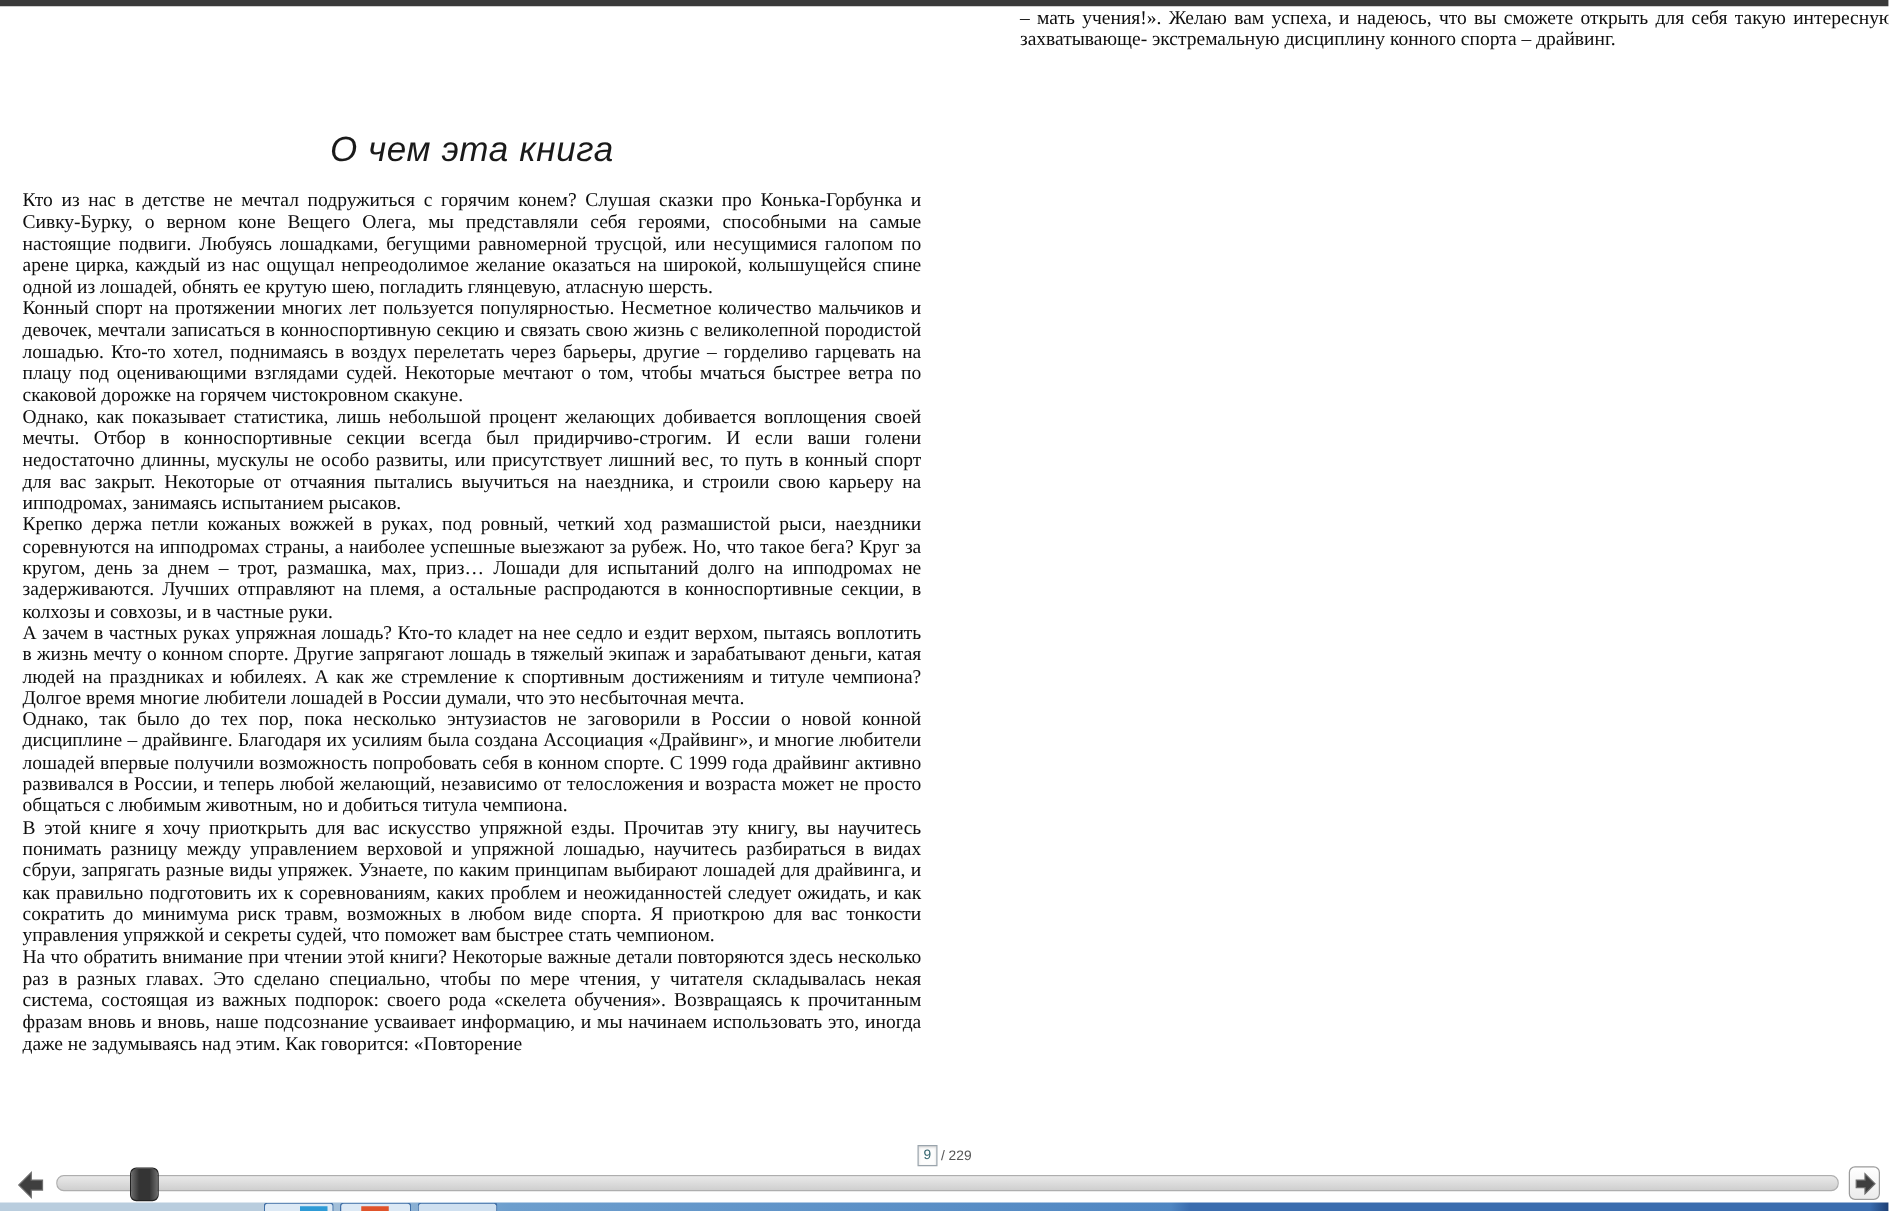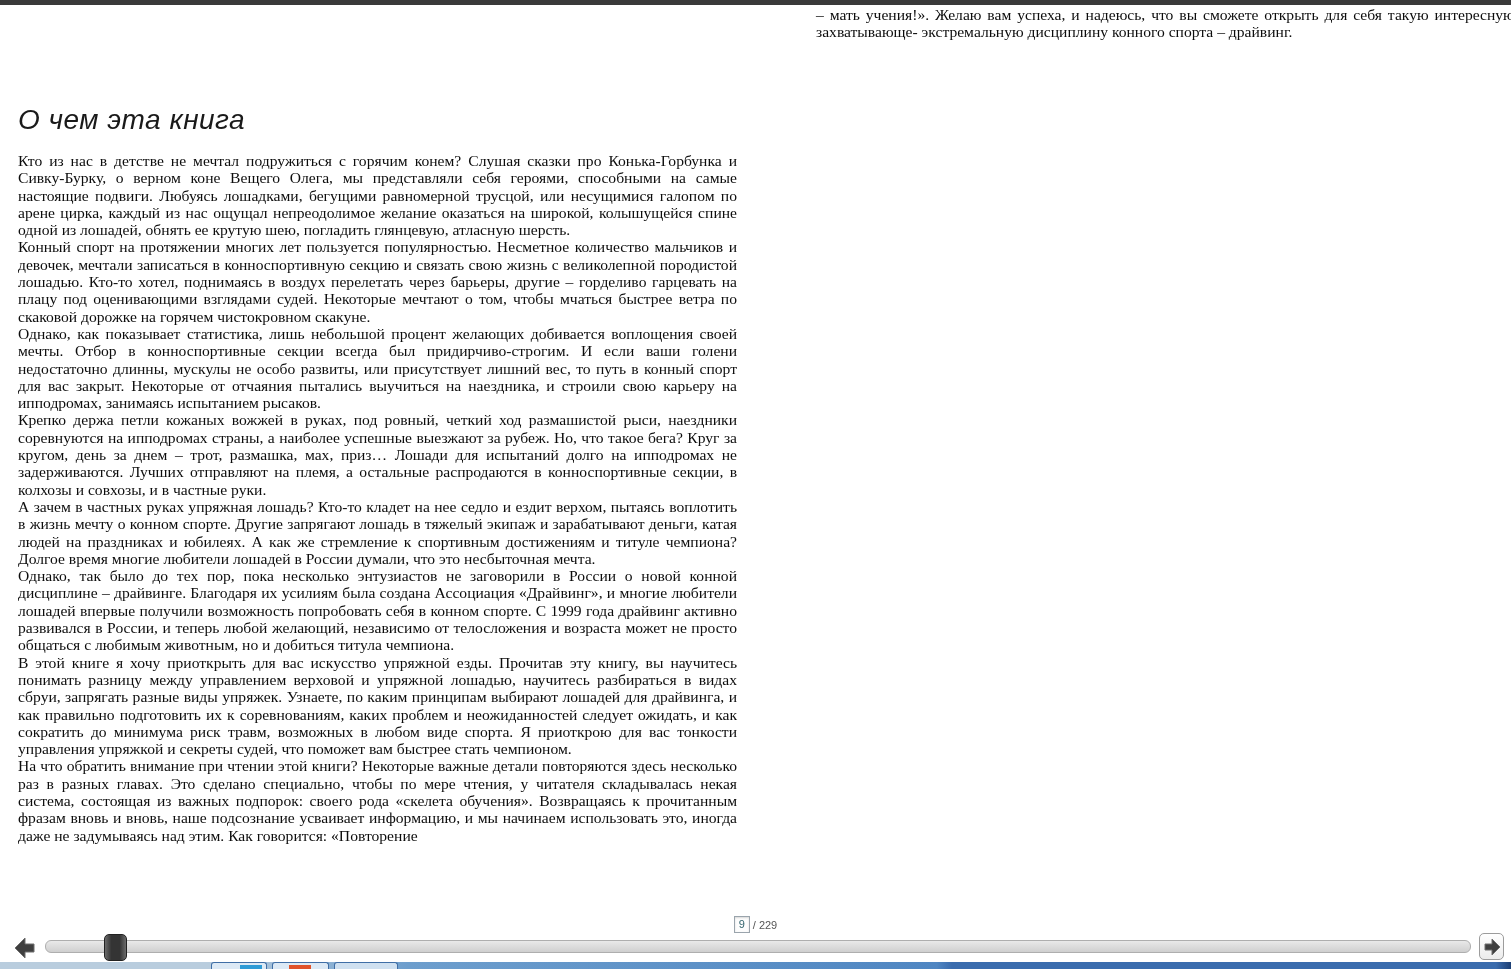--- a/index.html
+++ b/index.html
@@ -14,21 +14,21 @@
   }
   
   .left-page {
     position:absolute; left:18px; top:104px; width:719px;
     color:#111;
   }
   .chapter-title {
     font-family:"Liberation Sans", sans-serif;
     font-style:italic; font-weight:normal;
     font-size:28px; color:#1a1a1a;
-    text-align:left; margin:0 0 16px 0; letter-spacing:0.5px;
+    text-align:center; margin:0 0 16px 0; letter-spacing:0.5px;
   }
   .left-page p, .right-page p {
     margin:0; font-size:15.6px; line-height:17.3px;
     text-align:justify; color:#0d0d0d;
   }
   
   .right-page {
     position:absolute; left:816px; top:6px; width:713px;
   }
   

